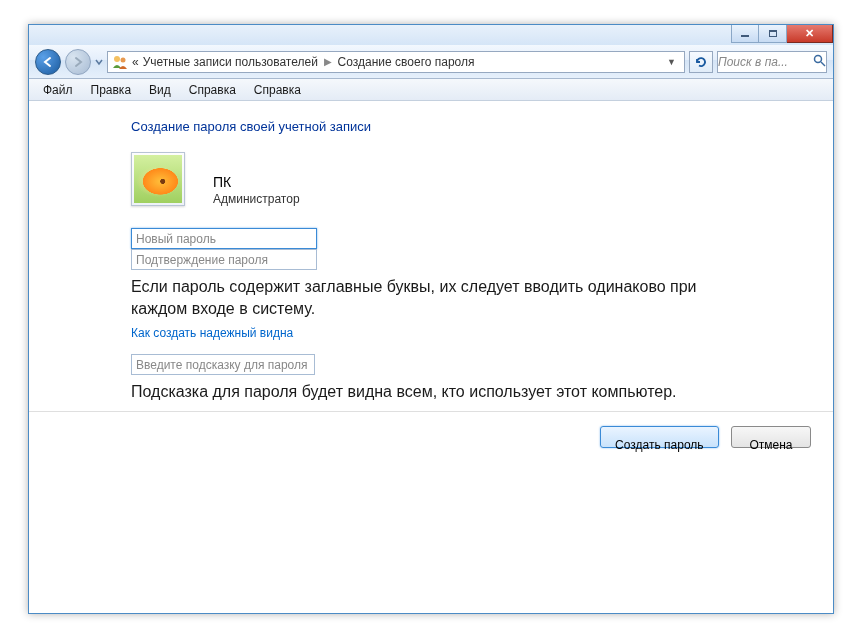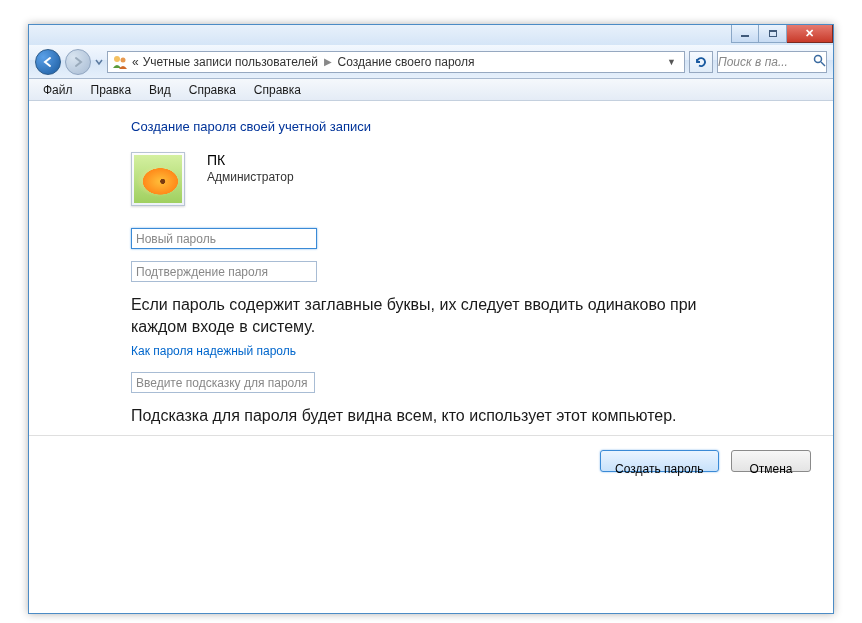--- a/index.html
+++ b/index.html
@@ -83,40 +83,40 @@
 .menu-item { padding: 2px 8px; }
 
 
 .content {
   position: absolute; left:0; right:0; top: 76px; bottom: 0;
   background: #fff; overflow:hidden;
 }
 .content-inner { padding: 18px 0 0 102px; width: 680px; }
 .page-title { color: #003399; font-size: 13px; font-weight: normal; margin-bottom: 18px; }
 
-.account-block { display:flex; align-items:flex-start; gap:22px; margin: 4px 0 22px 0;}
+.account-block { display:flex; align-items:flex-end; gap:28px; margin: 4px 0 22px 0;}
 .avatar-frame {
   width: 54px; height: 54px; border: 1px solid #b8c4d4; padding: 2px;
   background: linear-gradient(#fdfdfd,#eef2f7);
   box-shadow: 0 1px 2px rgba(0,0,0,0.15);
 }
 .avatar-img {
   width: 100%; height: 100%;
   background:
     radial-gradient(circle at 60% 55%, #7a3a10 0%, #7a3a10 6%, transparent 7%),
     radial-gradient(ellipse 60% 45% at 55% 55%, #ffbf3a 0%, #ff8a1a 60%, transparent 62%),
     radial-gradient(ellipse 70% 50% at 50% 55%, #ffe090 0%, transparent 65%),
     linear-gradient(#d4f0a0,#a0d060);
 }
 .account-name { font-size: 14px; color:#000; margin-bottom:2px;}
 .account-role { font-size: 12px; color:#333;}
 
 .text-input {
   display:block; width: 186px; height: 21px; font-size: 12px;
-  border: 1px solid #a8bcd4; padding: 2px 4px; margin-bottom: 12px;
+  border: 1px solid #a8bcd4; padding: 2px 4px; margin-bottom: 0;
   color: #000;
 }
 .text-input.focused { border-color: #3a8ad6; box-shadow: 0 0 2px #7ab4ec; }
 .text-input::placeholder { color: #888; font-style: normal; }
 .text-input.wide { width: 184px; }
 
 .body-text { font-size: 16px; color: #1a1a1a; margin: 6px 0 4px; line-height:1.35;}
 .link { color: #0066cc; font-size: 12px; display:inline-block; margin-bottom: 14px; cursor:pointer;}
 
 .sep-line { border-top: 1px solid #dfdfdf; margin: 8px -102px 0 -102px; }
@@ -226,21 +226,21 @@
         <div>
           <div class="account-name">ПК</div>
           <div class="account-role">Администратор</div>
         </div>
       </div>
 
       <input class="text-input focused" type="password" placeholder="Новый пароль" style="">
       <input class="text-input" type="password" placeholder="Подтверждение пароля" style="">
 
       <div class="body-text">Если пароль содержит заглавные буквы, их следует вводить одинаково при каждом входе в систему.</div>
-      <a class="link">Как пароля надежный пароль</a>
+      <a class="link">Как создать надежный видна</a>
 
       <input class="text-input wide" type="text" placeholder="Введите подсказку для пароля" style="">
 
       <div class="body-text">Подсказка для пароля будет видна всем, кто использует этот компьютер.</div>
 
     </div>
 
     <div class="sep-line"></div>
 
     <div class="button-row">

